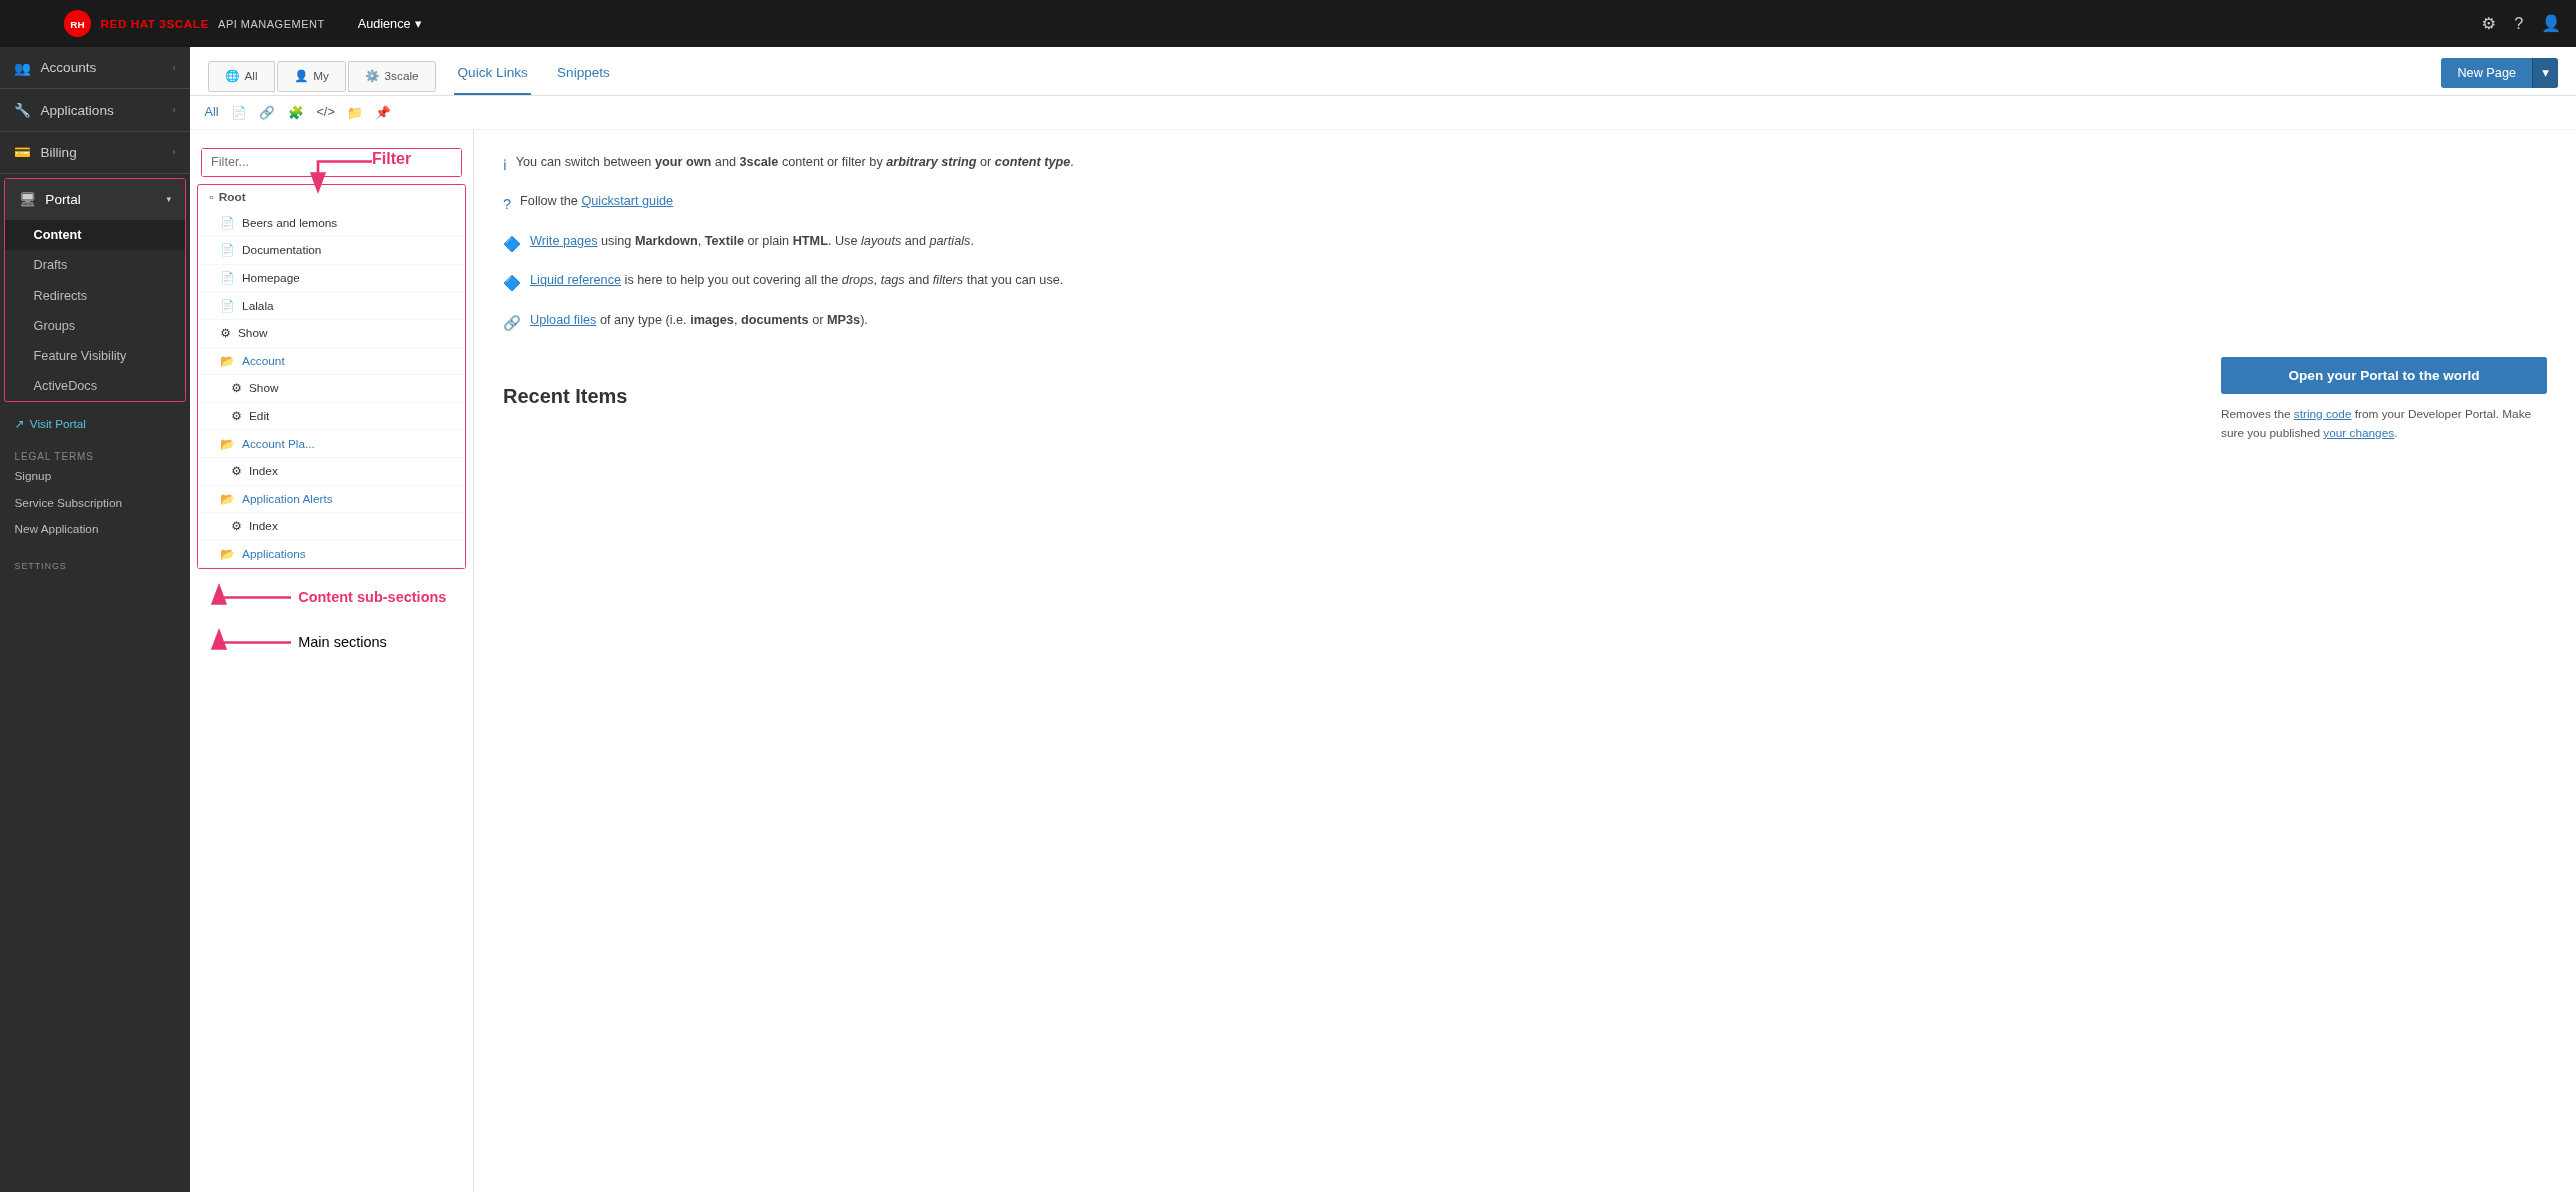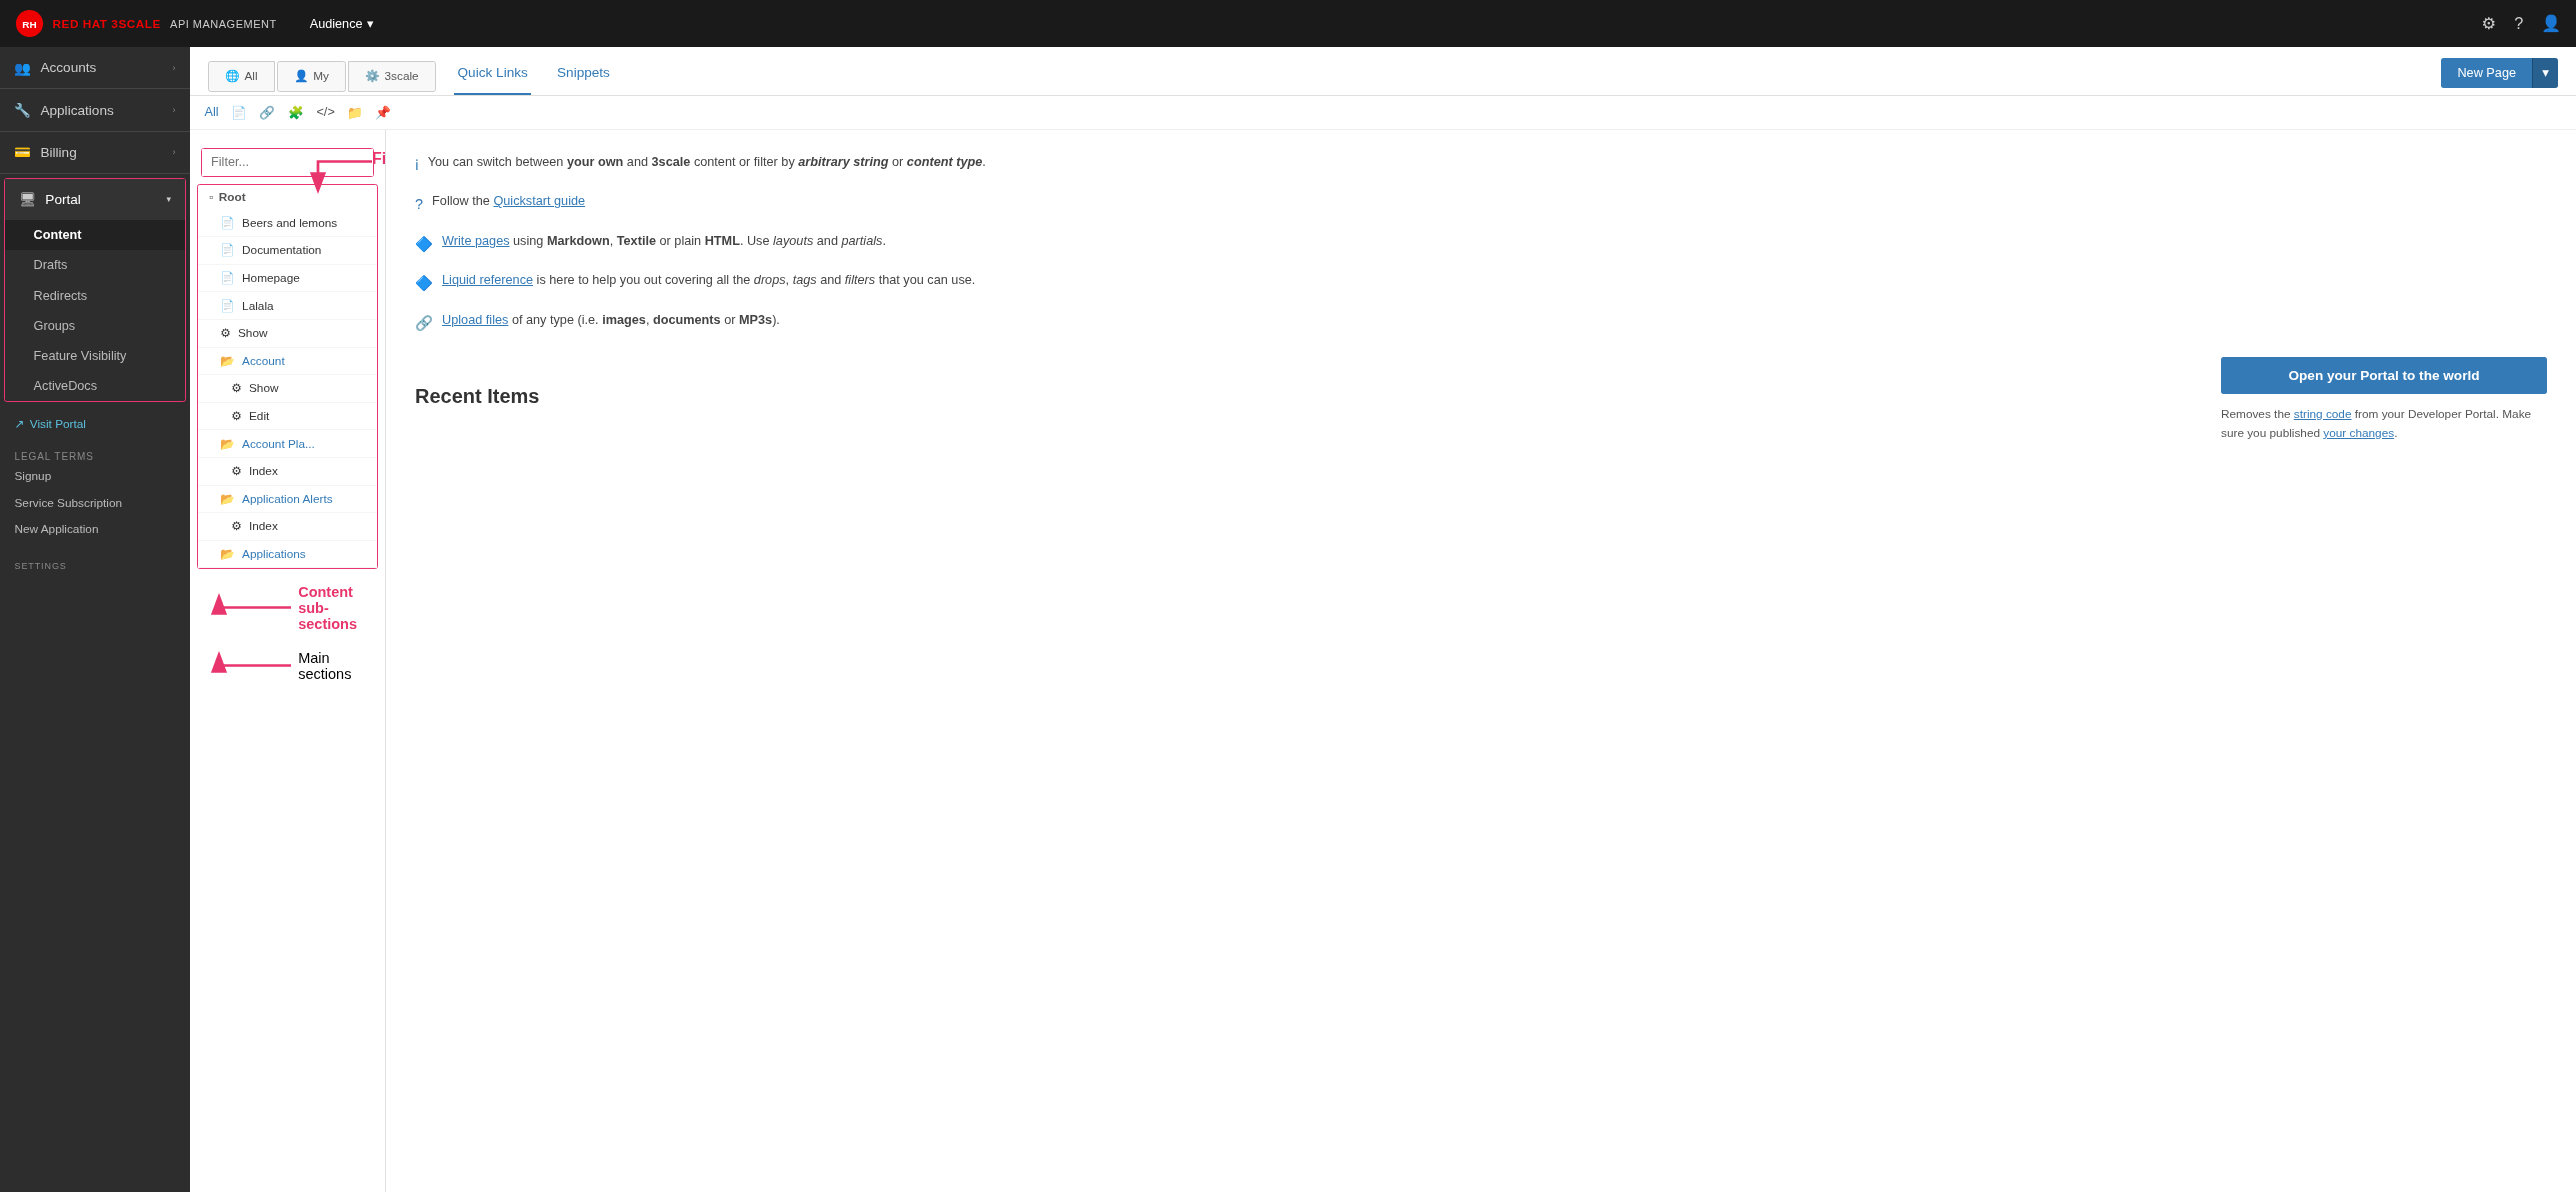--- a/index.html
+++ b/index.html
@@ -14,20 +14,21 @@
       padding: 0 14.5px;
       height: 47px;
       flex-shrink: 0;
       z-index: 100;
     }
     .top-nav-logo {
       display: flex;
       align-items: center;
       gap: 9px;
       margin-right: 22px;
+      margin-left: 48px;
     }
     .logo-icon {
       width: 29px;
       height: 29px;
     }
     .top-nav-brand {
       font-size: 11.8px;
       font-weight: 600;
       color: #fff;
       letter-spacing: 0.5px;
@@ -228,21 +229,21 @@
 
     
     .content-area {
       display: flex;
       flex: 1;
       padding: 0;
     }
 
     
     .file-tree-panel {
-      width: 196px;
+      width: 284px;
       border-right: 0.9px solid #e0e0e0;
       padding: 11px 0;
       flex-shrink: 0;
       overflow-y: auto;
     }
     .ft-icon {
       color: #555;
       cursor: pointer;
       font-size: 12.7px;
       padding: 1.8px 3.6px;

